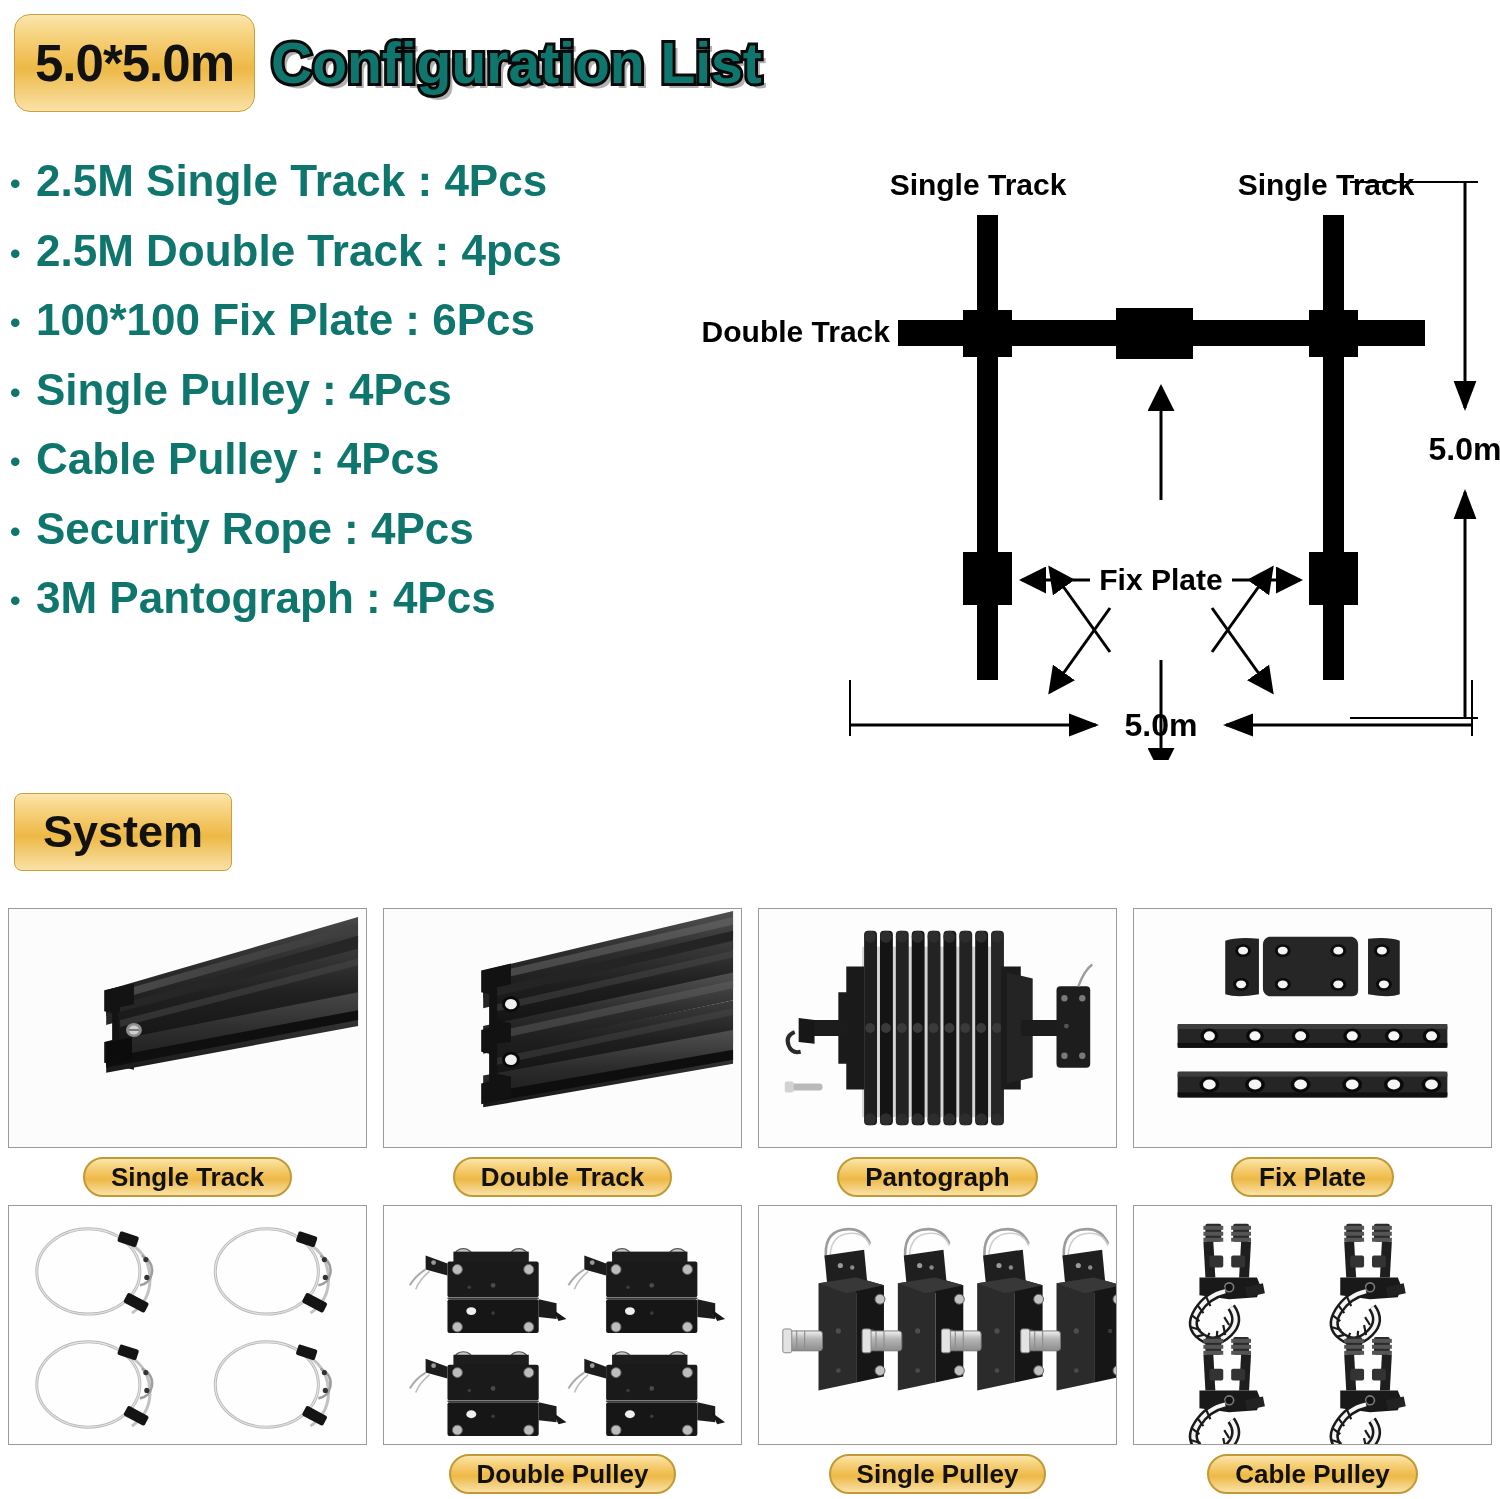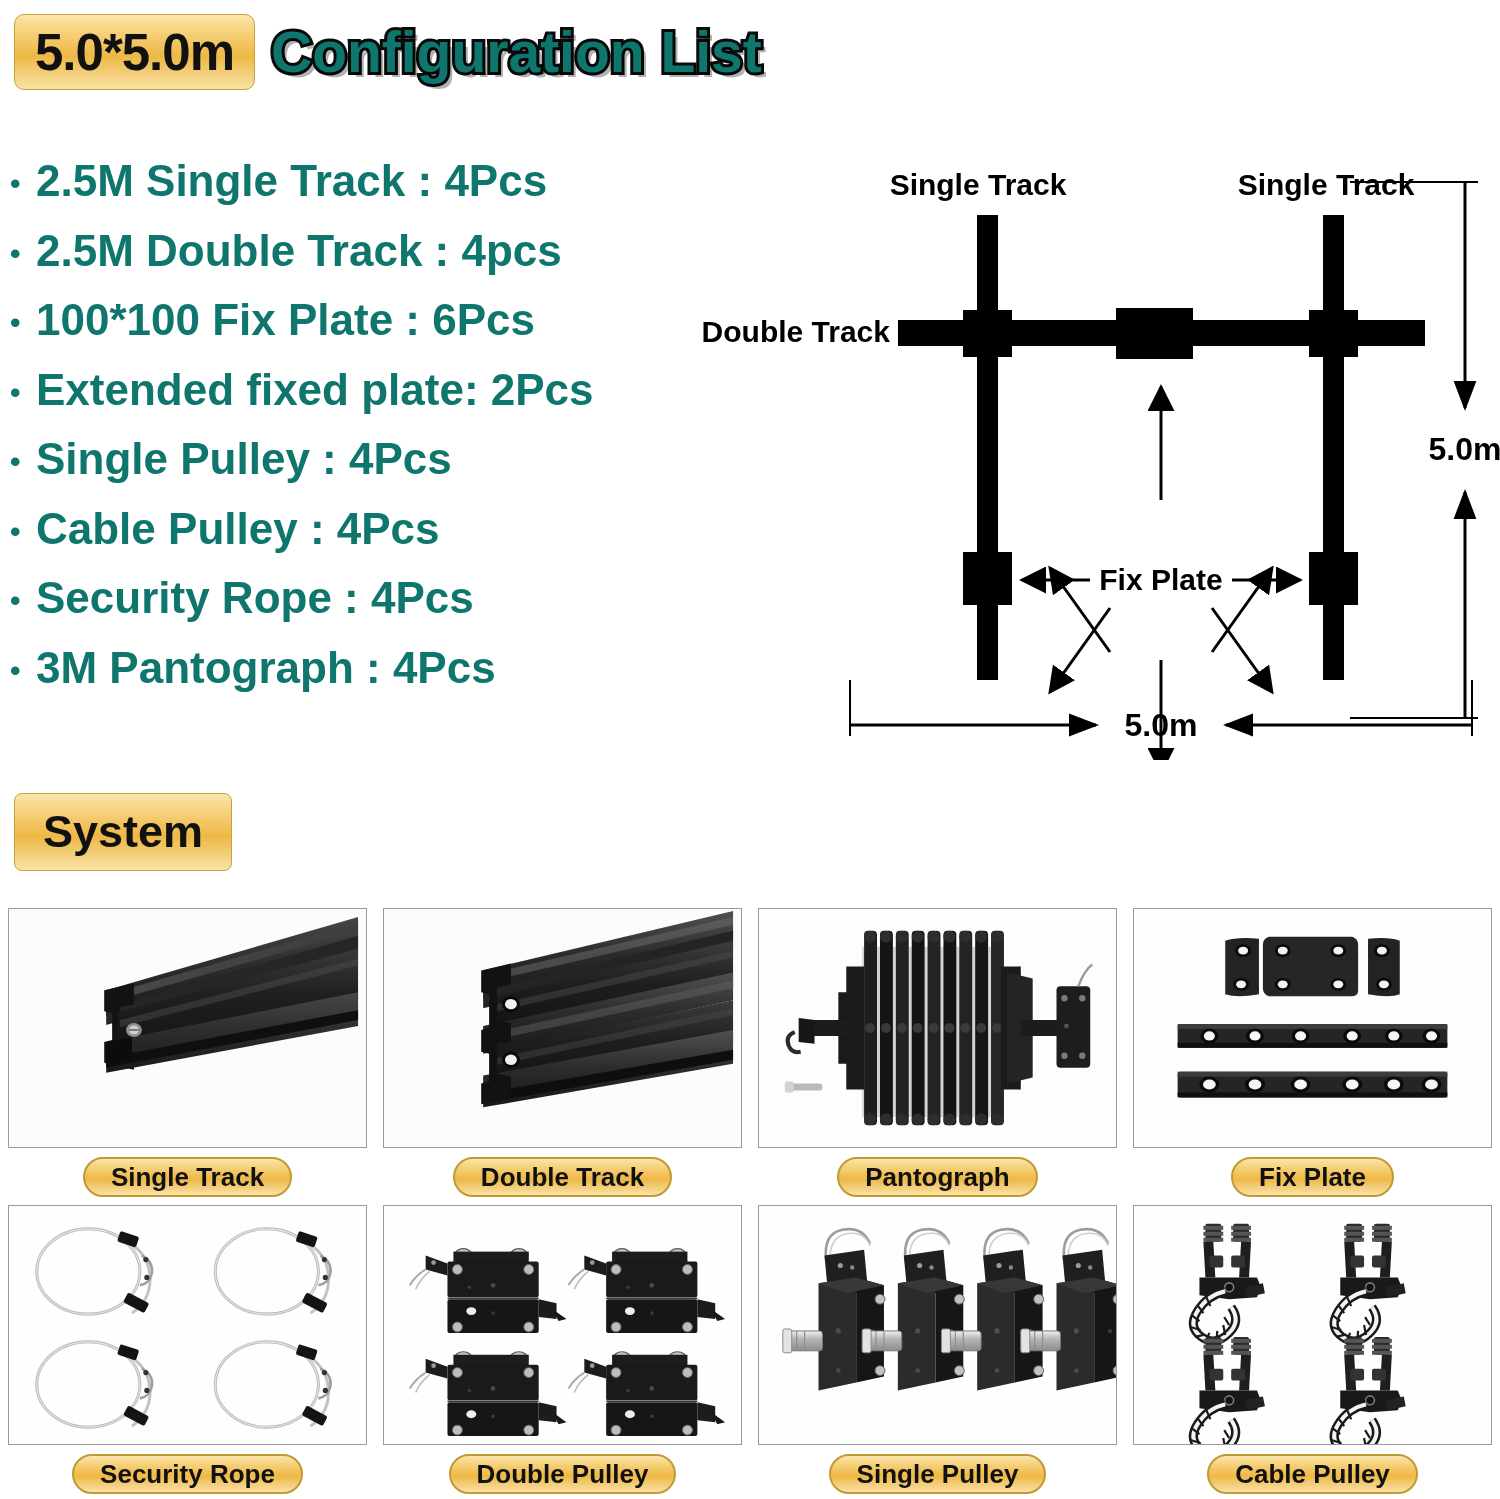--- a/index.html
+++ b/index.html
@@ -20,21 +20,21 @@
         #fbe6ae 0%, #f8d98c 14%, #f2c25c 42%,
         #edb945 56%, #f3cd78 78%, #fae2a6 100%);
     border: 1px solid #c9a13c;
     color: #111;
     font-weight: bold;
   }
 
   
   .hdr1 { position: absolute; left: 14px; top: 14px; display: flex; align-items: center; }
   .hdr1 .gold-badge {
-    height: 76px; padding: 8px 20px; border-radius: 10px;
+    height: 98px; padding: 8px 20px; border-radius: 16px;
     font-size: 51px; letter-spacing: -1px;
   }
   .hdr1 .outline-title {
     margin-left: 16px;
     font-size: 57px; font-weight: bold; letter-spacing: 0px;
     color: #0f766e;
     -webkit-text-stroke: 6px #0a0a0a;
     paint-order: stroke fill;
     text-shadow: 5px 5px 0 rgba(0,0,0,0.30);
     white-space: nowrap;
@@ -114,21 +114,20 @@
 
 <div class="hdr1">
   <span class="gold-badge">5.0*5.0m</span>
   <span class="outline-title">Configuration List</span>
 </div>
 
 <ul class="spec-list">
   <li>2.5M Single Track : 4Pcs</li>
   <li>2.5M Double Track : 4pcs</li>
   <li>100*100 Fix Plate : 6Pcs</li>
-  <li>Extended fixed plate: 2Pcs</li>
   <li>Single Pulley : 4Pcs</li>
   <li>Cable Pulley : 4Pcs</li>
   <li>Security Rope : 4Pcs</li>
   <li>3M Pantograph : 4Pcs</li>
 </ul>
 
 <div class="diagram">
 <svg viewBox="0 0 850 620" width="850" height="620" xmlns="http://www.w3.org/2000/svg">
   <defs>
     <marker id="ah" markerWidth="9" markerHeight="9" refX="8" refY="4.5" orient="auto">
@@ -487,23 +486,20 @@
           <ellipse cx="62" cy="52" rx="52" ry="43" fill="none" stroke="#b9b9b9" stroke-width="3"></ellipse>
           <ellipse cx="62" cy="52" rx="52" ry="43" fill="none" stroke="#e4e4e4" stroke-width="1.2"></ellipse>
           <path d="M100,22 q22,10 24,34 q2,24 -18,38" fill="none" stroke="#c2c2c2" stroke-width="3"></path>
           <rect x="92" y="14" width="20" height="11" rx="2" fill="#141414" transform="rotate(18 102 20)"></rect>
           <rect x="98" y="78" width="24" height="11" rx="2" fill="#141414" transform="rotate(28 110 84)"></rect>
           <path d="M116,36 q12,6 10,18 q-2,10 -12,12" fill="none" stroke="#9e9e9e" stroke-width="2.6"></path>
           <circle cx="120" cy="40" r="2.6" fill="#333"></circle>
           <circle cx="121" cy="58" r="2.6" fill="#333"></circle>
         </g>
       </svg>
-    </div>
-    <div class="cell-label">
-      <span class="gold-badge">Security Rope</span>
     </div>
   </div>
 
   <div class="cell">
     <div class="photo">
       <svg viewBox="0 0 360 240" preserveAspectRatio="xMidYMid meet">
         <rect width="360" height="240" fill="#fefefe"></rect>
         <defs>
           <g id="dpu">
 

